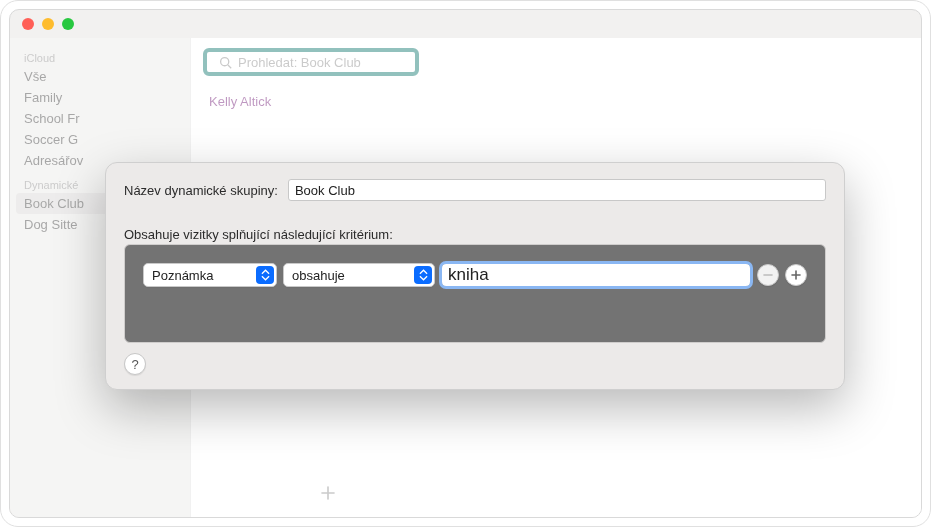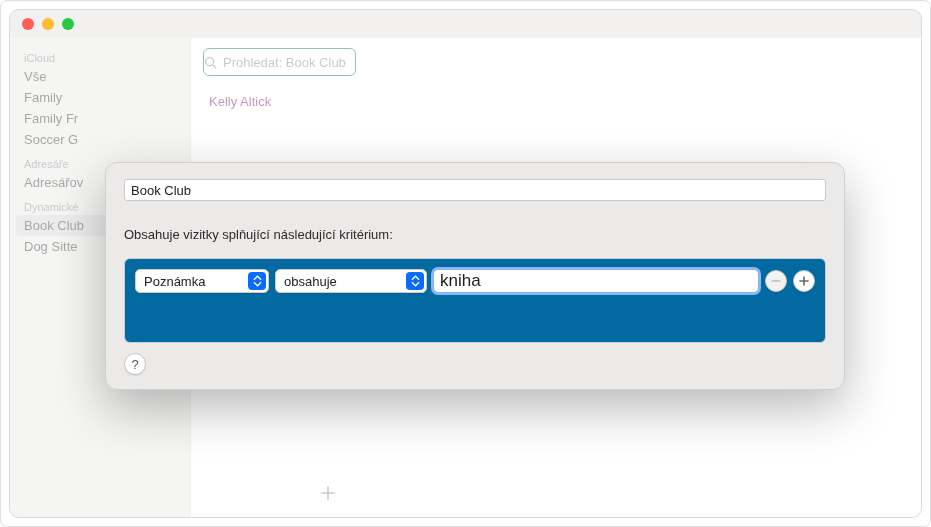--- a/index.html
+++ b/index.html
@@ -1,18 +1,18 @@
 <!DOCTYPE html>
 <html><head>
 <meta charset="utf-8">
 <style>
   * { box-sizing: border-box; margin: 0; padding: 0; font-family: -apple-system, "Helvetica Neue", Arial, sans-serif; }
   body { background: #fff; width: 931px; height: 527px; overflow: hidden; }
   .outer {
-    width: 931px; height: 527px; border: 1px solid #e0e0e0; border-radius: 7px;
+    width: 931px; height: 527px; border: 1px solid #e0e0e0; border-radius: 18px;
     background: #fff; position: relative;
   }
   .window {
     position: absolute; left: 8px; top: 8px; right: 8px; bottom: 8px;
     border: 1px solid #d9d9d9; border-radius: 10px; overflow: hidden;
     background: #f2f1f0;
   }
   .titlebar {
     height: 28px; display: flex; align-items: center; padding-left: 12px; gap: 8px;
   }
@@ -29,22 +29,22 @@
     font-size: 11px; color: #8c8c8c; padding: 8px 14px 2px 14px;
   }
   .sb-item { padding: 3px 14px; color: #3c3c3c; white-space: nowrap; overflow: hidden; }
   .sb-item.selected { background: #d7d6d4; border-radius: 4px; margin: 0 6px; padding-left: 8px; }
   .listcol {
     flex: 0 0 275px; background: #fff; border-left: 1px solid #e1e1e1; position: relative;
     padding: 10px 12px;
   }
   .searchbox {
     display: flex; align-items: center; gap: 6px;
-    height: 28px; border: 1px solid #0f766e; border-radius: 6px;
-    background: #fff; color: #8b8b8b; font-size: 13px; padding: 0 0; width: 153px;
+    height: 28px; border: 4px solid #0f766e; border-radius: 6px;
+    background: #fff; color: #8b8b8b; font-size: 13px; padding: 0 12px; width: 216px;
   }
   .search-icon { width: 13px; height: 13px; }
   .search-icon svg { display:block; }
   .listcol .row { font-size: 13px; color: #701a75; padding: 18px 6px 4px 6px; }
   .addbtn {
     position: absolute; bottom: 12px; left: 50%; transform: translateX(-50%);
     width: 24px; height: 24px; display:flex; align-items:center; justify-content:center;
     color: #8a8a8a;
   }
   .detailcol { flex: 1; background: #fff; }
@@ -62,22 +62,22 @@
     display: flex; flex-direction: column;
   }
   .row1 { display: flex; align-items: center; gap: 10px; font-size: 13px; }
   .row1 label { color: #2b2b2b; }
   .name-input {
     flex: 1; height: 22px; border: 1px solid #c8c8c8; border-radius: 3px; background: #fff;
     font-size: 13px; padding: 0 6px; color: #222;
   }
   .crit-label { font-size: 13px; margin-top: 26px; color: #2b2b2b; }
   .crit-area {
-    margin-top: 16px; background: #0369a1; border: 1px solid #cfcdcc; border-radius: 6px;
-    padding: 10px; flex: 1;
+    margin-top: 2px; background: #737373; border: 1px solid #cfcdcc; border-radius: 6px;
+    padding: 18px; flex: 1;
   }
   .crit-row { display: flex; align-items: center; gap: 6px; }
   .popup {
     position: relative; height: 24px; background: #fff; border: 1px solid #c9c9c9; border-radius: 5px;
     font-size: 13px; display: flex; align-items: center; padding: 0 6px 0 8px; color: #222;
     box-shadow: 0 1px 1px rgba(0,0,0,0.05);
   }
   .popup .arrows {
     position: absolute; right: 2px; top: 2px; bottom: 2px; width: 18px;
     background: #0a6cff; border-radius: 4px; display:flex; flex-direction:column;
@@ -124,24 +124,23 @@
       <div class="traffic t-red"></div>
       <div class="traffic t-yellow"></div>
       <div class="traffic t-green"></div>
     </div>
 
     <div class="content">
       <div class="sidebar">
         <div class="sb-heading">iCloud</div>
         <div class="sb-item">Vše</div>
         <div class="sb-item">Family</div>
-        <div class="sb-item">Family Fr</div>
+        <div class="sb-item">School Fr</div>
         <div class="sb-item">Soccer G</div>
 
-        <div class="sb-heading">Adresáře</div>
         <div class="sb-item">Adresářov</div>
 
         <div class="sb-heading">Dynamické</div>
         <div class="sb-item selected">Book Club</div>
         <div class="sb-item">Dog Sitte</div>
       </div>
 
       <div class="listcol">
         <div class="searchbox">
           <span class="search-icon">
@@ -161,20 +160,21 @@
         </div>
       </div>
 
       <div class="detailcol"></div>
     </div>
 
     <div class="scrim"></div>
 
     <div class="dialog">
       <div class="row1">
+        <label>Název dynamické skupiny:</label>
         <input class="name-input" type="text" value="Book Club" style="">
       </div>
       <div class="crit-label">Obsahuje vizitky splňující následující kritérium:</div>
 
       <div class="crit-area">
         <div class="crit-row">
           <div class="popup popup1">
             <span>Poznámka</span>
             <span class="arrows">
               <svg width="9" height="6" viewBox="0 0 10 6">

